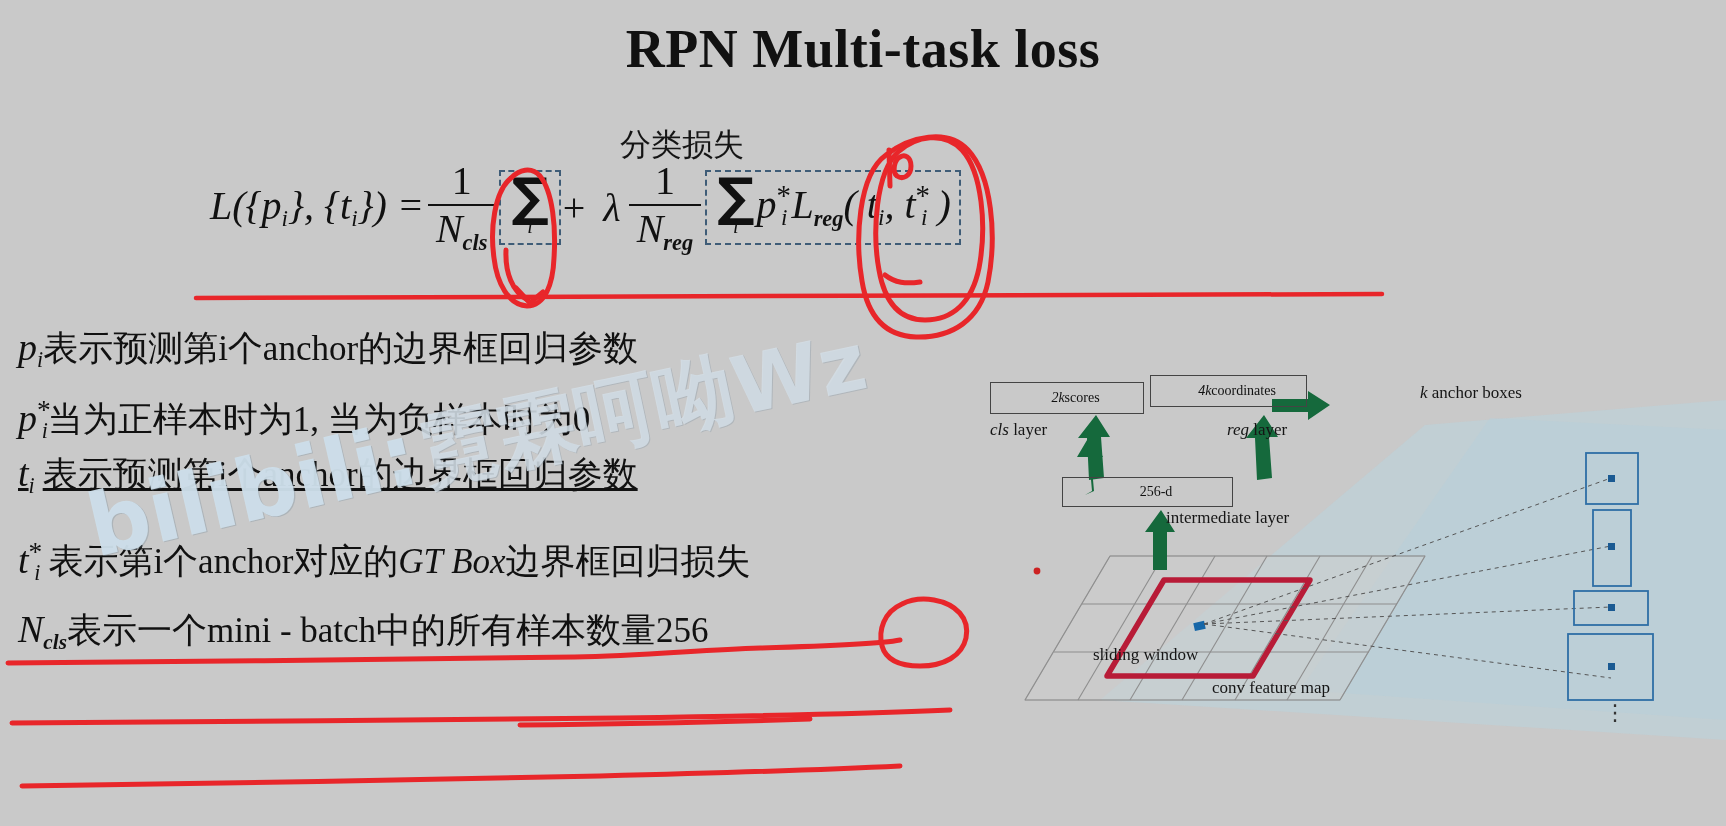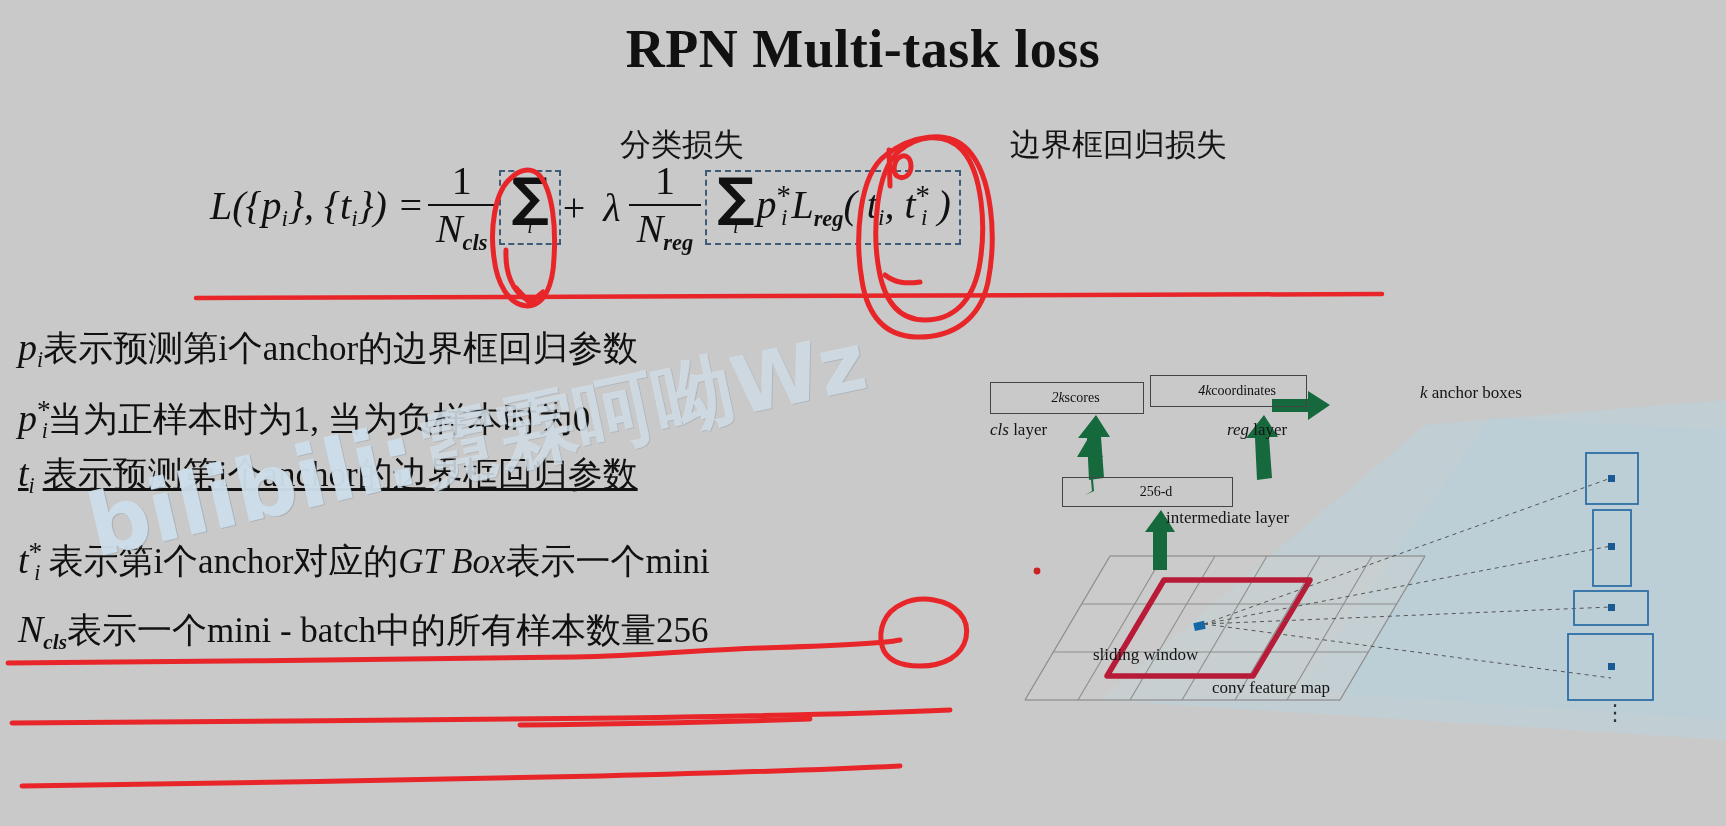--- a/index.html
+++ b/index.html
@@ -187,21 +187,20 @@
   .it { font-style: italic; }
 </style>
 </head>
 <body>
 
 <div id="slide">
 
   <div id="title">RPN Multi-task loss</div>
 
   <div class="caption" style="left:620px; top:124px;">分类损失</div>
-  <div class="caption" style="left:1010px; top:124px;">边界框回归损失</div>
 
   <div id="formula">
 
     <span>
       <span class="mathitalic">L({p</span><span class="subi">i</span><span class="mathitalic">}, {t</span><span class="subi">i</span><span class="mathitalic">}) =</span>
     </span>
 
     <span class="frac">
       <span class="num">1</span>
       <span class="den"><span>N</span><span class="sub">cls</span></span>
@@ -239,21 +238,21 @@
 
   <div class="line" style="top:395px;">
     <span class="sym"><span>p</span><span class="sup">*</span><span class="subi" style="margin-left:-9px">i</span></span><span class="cn">当为正样本时为1, 当为负样本时为0</span>
   </div>
 
   <div class="line" style="top:451px;text-decoration:underline;">
     <span class="sym"><span>t</span><span class="subi">i</span></span><span class="cn" style="margin-left:8px">表示预测第i个anchor的边界框回归参数</span>
   </div>
 
   <div class="line" style="top:537px;">
-    <span class="sym"><span>t</span><span class="sup">*</span><span class="subi" style="margin-left:-8px">i</span></span><span class="cn" style="margin-left:8px">表示第i个anchor对应的</span><span class="gtbox">GT Box</span><span class="cn">表示一个mini</span>
+    <span class="sym"><span>t</span><span class="sup">*</span><span class="subi" style="margin-left:-8px">i</span></span><span class="cn" style="margin-left:8px">表示第i个anchor对应的</span><span class="gtbox">GT Box</span><span class="cn">边界框回归损失</span>
   </div>
 
   <div class="line" style="top:607px;">
     <span class="sym"><span>N</span><span class="sub">cls</span></span><span class="cn">表示一个mini - batch中的所有样本数量256</span>
   </div>
 
 
   <div class="wm" id="wm-name">霓霖呵呦Wz</div>
   <div class="wm" id="wm-bili">bilibili:</div>
 

